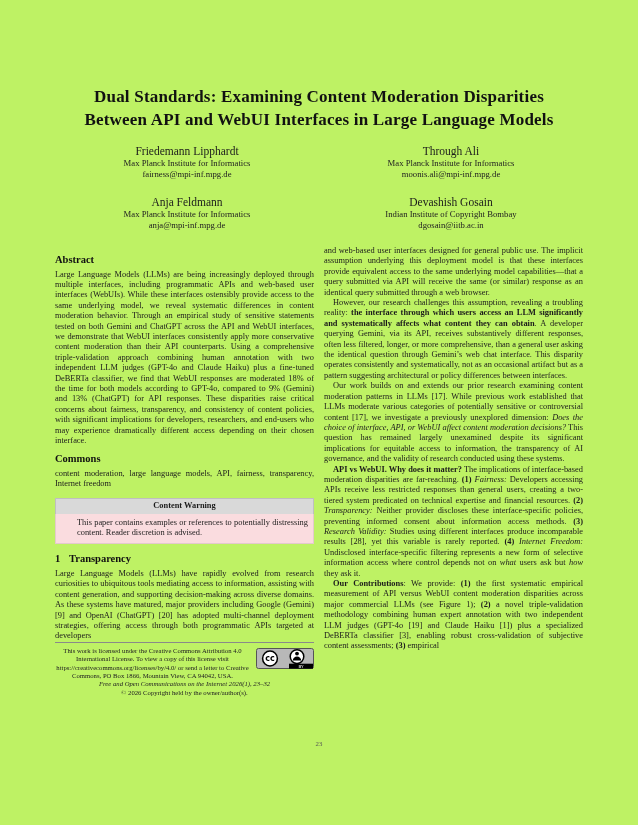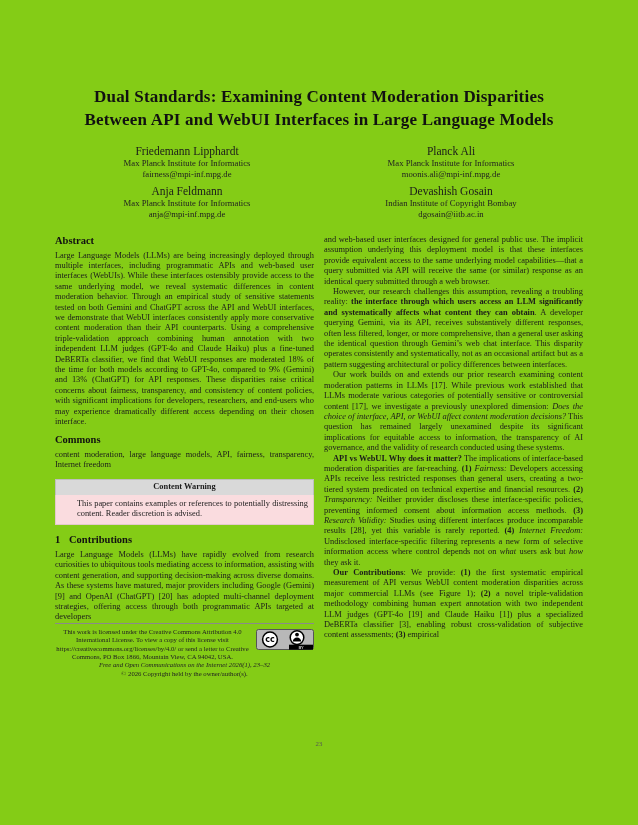--- a/index.html
+++ b/index.html
@@ -1,53 +1,53 @@
 <!DOCTYPE html>
 <html lang="en"><head>
 <meta charset="utf-8">
 <style>
   html,body{margin:0;padding:0;background:#ffffff;}
   .page{
     position:relative;
     width:638px;height:825px;
     margin:0 auto;
-    background:#84cc16;
+    background:#bef264;
     box-sizing:border-box;
     padding:85px 55px 0 55px;
     overflow:hidden;
     font-family:"Liberation Serif", "DejaVu Serif", serif;
     color:#1b1b1b;
   }
   .title{
     margin:0 auto 13px auto;
     max-width:512px;
     text-align:center;
     font-size:17px;
     line-height:23px;
     font-weight:700;
     letter-spacing:0.2px;
     color:#111;
   }
   .authors{
     display:grid;
     grid-template-columns:1fr 1fr;
-    row-gap:4px;
+    row-gap:15px;
     margin:0 0 15px 0;
     text-align:center;
   }
   .author .name{font-size:11.5px;line-height:14px;}
   .author .aff,.author .email{font-size:8.7px;line-height:11px;color:#222;}
   .columns{display:flex;gap:10px;align-items:flex-start;}
   .col{width:259px;font-size:8.4px;line-height:10.4px;text-align:justify;}
   h2.section{
     font-size:10.5px;line-height:12px;
     font-weight:700;color:#111;
     margin:7px 0 3.5px 0;text-align:left;
   }
-  h2.section.first{margin-top:0;}
+  h2.section.first{margin-top:8px;}
   h2.section .secnum{display:inline-block;min-width:14px;}
   .col p{margin:0;}
   .col p.indent{text-indent:9px;}
   .cw{margin:8px 0 9px 0;}
   .cw-header{
     background:#d9d9d9;
     text-align:center;
     font-weight:700;
     font-size:8.4px;
     padding:2.5px 0 2px 0;
@@ -89,21 +89,21 @@
 
   <h1 class="title">Dual Standards: Examining Content Moderation Disparities Between API and WebUI Interfaces in Large Language Models</h1>
 
   <div class="authors">
     <div class="author">
       <div class="name">Friedemann Lipphardt</div>
       <div class="aff">Max Planck Institute for Informatics</div>
       <div class="email">fairness@mpi-inf.mpg.de</div>
     </div>
     <div class="author">
-      <div class="name">Planck Ali</div>
+      <div class="name">Through Ali</div>
       <div class="aff">Max Planck Institute for Informatics</div>
       <div class="email">moonis.ali@mpi-inf.mpg.de</div>
     </div>
     <div class="author">
       <div class="name">Anja Feldmann</div>
       <div class="aff">Max Planck Institute for Informatics</div>
       <div class="email">anja@mpi-inf.mpg.de</div>
     </div>
     <div class="author">
       <div class="name">Devashish Gosain</div>
@@ -119,21 +119,21 @@
       <p>Large Language Models (LLMs) are being increasingly deployed through multiple interfaces, including programmatic APIs and web-based user interfaces (WebUIs). While these interfaces ostensibly provide access to the same underlying model, we reveal systematic differences in content moderation behavior. Through an empirical study of sensitive statements tested on both Gemini and ChatGPT across the API and WebUI interfaces, we demonstrate that WebUI interfaces consistently apply more conservative content moderation than their API counterparts. Using a comprehensive triple-validation approach combining human annotation with two independent LLM judges (GPT-4o and Claude Haiku) plus a fine-tuned DeBERTa classifier, we find that WebUI responses are moderated 18% of the time for both models according to GPT-4o, compared to 9% (Gemini) and 13% (ChatGPT) for API responses. These disparities raise critical concerns about fairness, transparency, and consistency of content policies, with significant implications for developers, researchers, and end-users who may experience dramatically different access depending on their chosen interface.</p>
 
       <h2 class="section">Commons</h2>
       <p>content moderation, large language models, API, fairness, transparency, Internet freedom</p>
 
       <div class="cw">
         <div class="cw-header">Content Warning</div>
         <div class="cw-body">This paper contains examples or references to potentially distressing content. Reader discretion is advised.</div>
       </div>
 
-      <h2 class="section"><span class="secnum">1</span><span>Contributions</span></h2>
+      <h2 class="section"><span class="secnum">1</span><span>Transparency</span></h2>
       <p>Large Language Models (LLMs) have rapidly evolved from research curiosities to ubiquitous tools mediating access to information, assisting with content generation, and supporting decision-making across diverse domains. As these systems have matured, major providers including Google (Gemini) [9] and OpenAI (ChatGPT) [20] has adopted multi-channel deployment strategies, offering access through both programmatic APIs targeted at developers</p>
 
       <div class="license">
         <span class="cc-badge">
           <svg width="58" height="21" viewBox="0 0 58 21">
             <rect x="0.5" y="0.5" width="57" height="20" rx="2" fill="#b8b8b8" stroke="#555"></rect>
             <g>
               <circle cx="14" cy="10.5" r="7.4" fill="#ffffff" stroke="#000" stroke-width="1.5"></circle>
               <text x="14" y="13.4" text-anchor="middle" font-size="8" font-weight="bold" font-family="DejaVu Sans, sans-serif">cc</text>
             </g>

